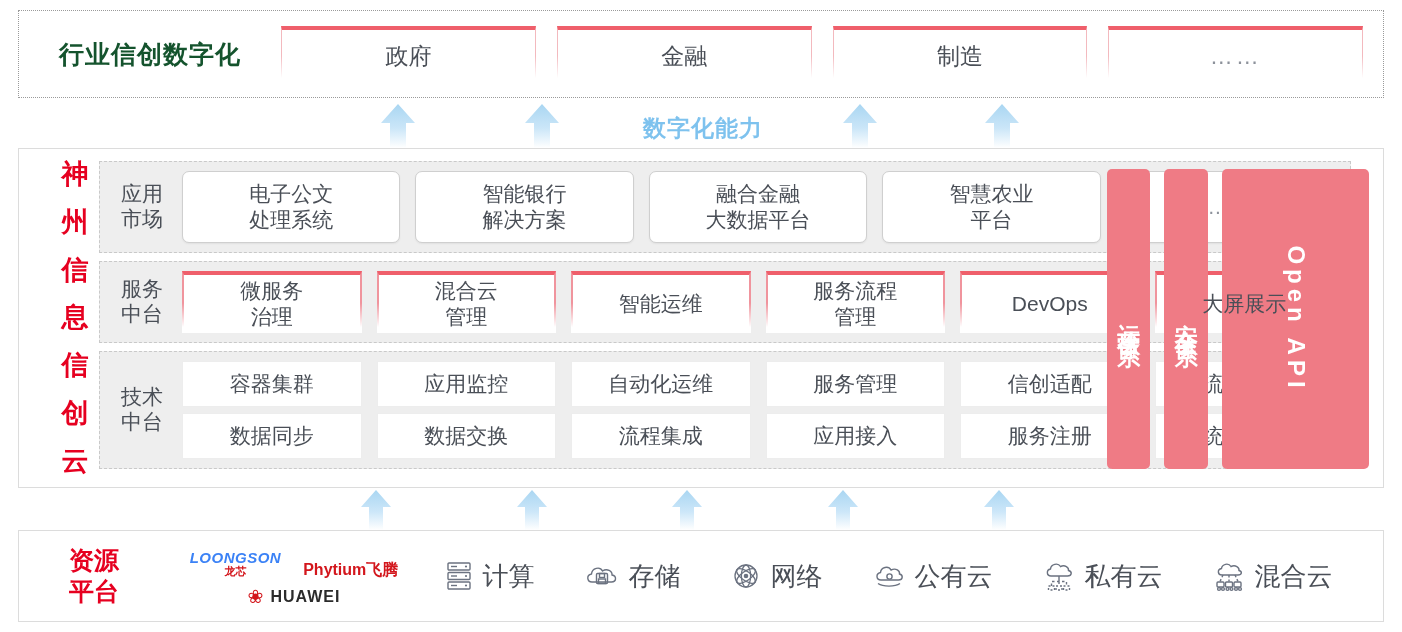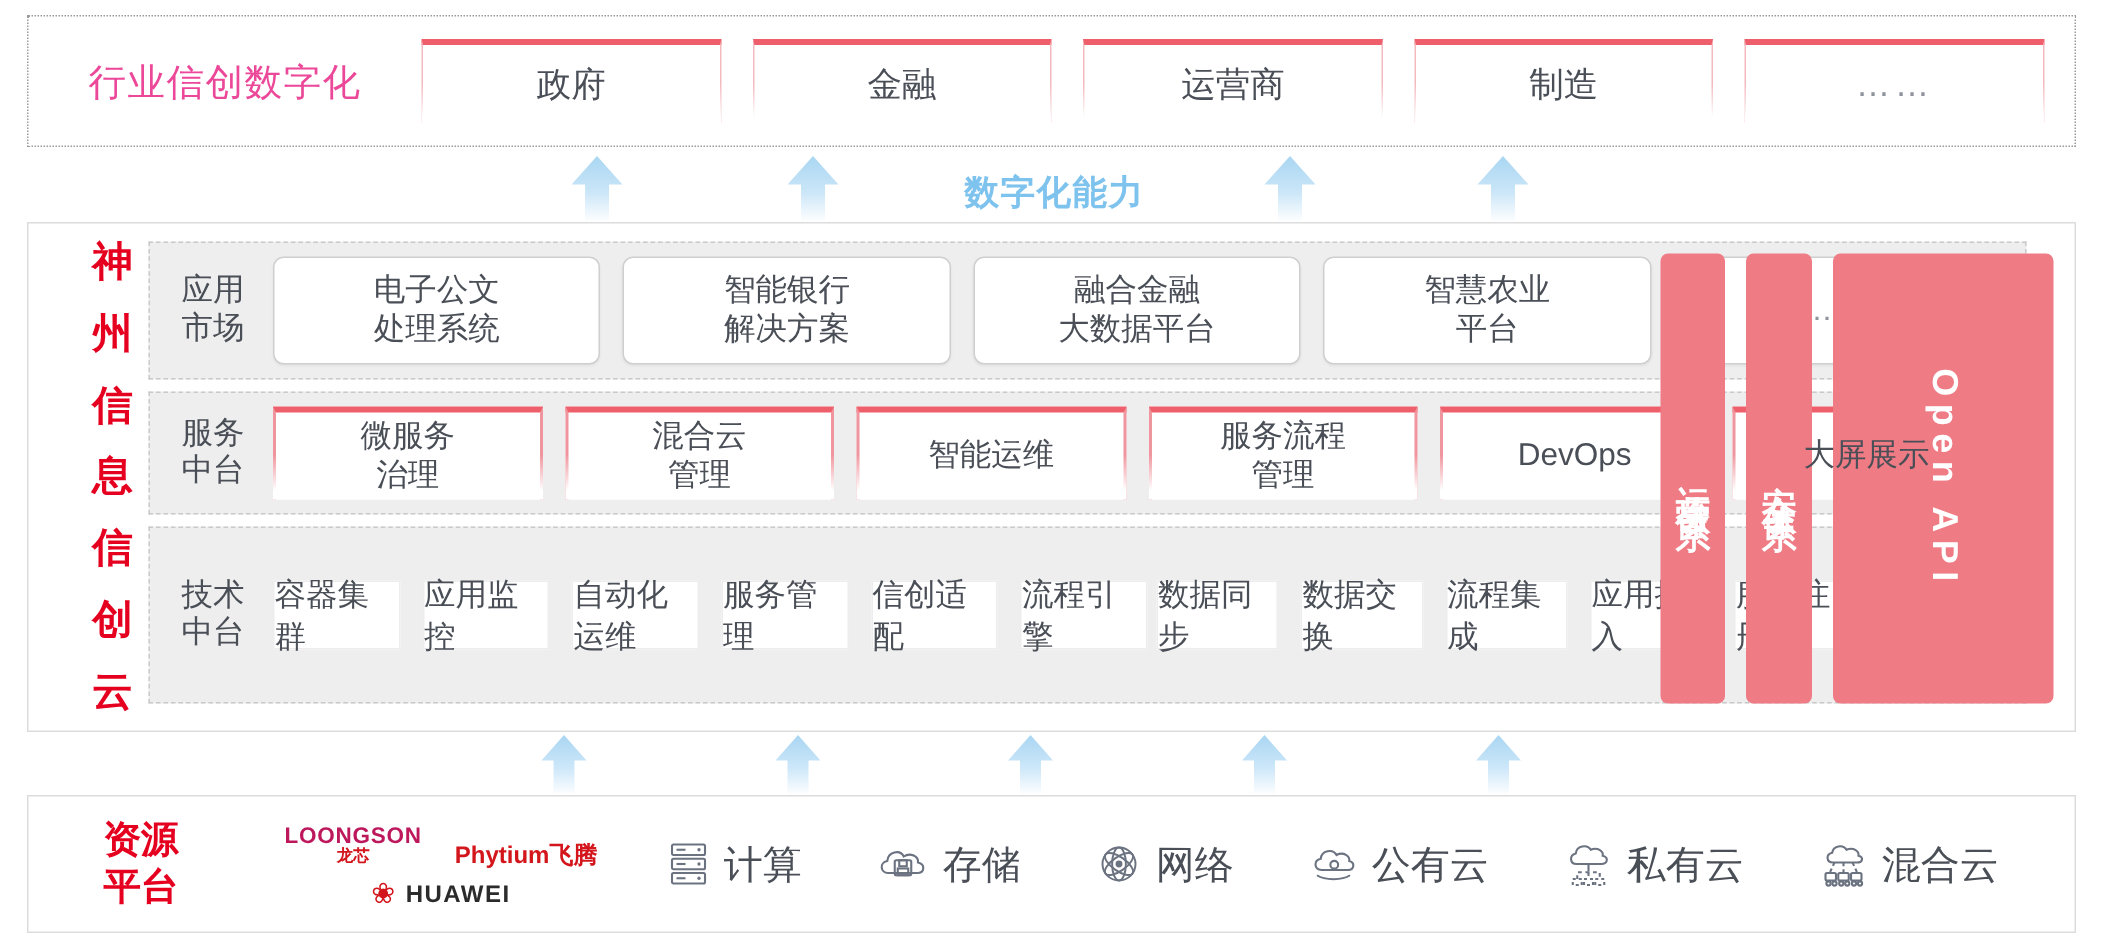--- a/index.html
+++ b/index.html
@@ -13,21 +13,21 @@
   
   #industry-strip{
     position:absolute;left:18px;top:10px;width:1366px;height:88px;
     border:1px dotted #9a9a9a;
     box-sizing:border-box;
     display:flex;align-items:center;
   }
   #industry-title{
     width:262px;flex:0 0 262px;
     text-align:center;
-    color:#ec4899;font-weight:normal;font-size:25px;
+    color:#14532d;font-weight:bold;font-size:25px;
     letter-spacing:1px;
   }
   #industry-boxes{
     flex:1;display:flex;align-items:center;gap:21px;padding-right:20px;
   }
   .ind-box{
     flex:1;height:56px;
     display:flex;align-items:center;justify-content:center;
     font-size:23px;color:#4a4f57;
     background:#ffffff;
@@ -86,21 +86,21 @@
   .row-app{height:92px;}
   .row-svc{height:82px;}
   .row-tec{height:118px;}
 
   .row-label{
     flex:0 0 72px;width:72px;text-align:center;
     font-size:21px;font-weight:normal;color:#4a4f57;line-height:1.18;
     margin-left:6px;
   }
   .row-cells{flex:1;display:flex;align-items:center;gap:15px;padding:0 16px 0 4px;}
-  .row-cells.two-line{flex-direction:row;gap:6px;align-items:stretch;}
+  .row-cells.two-line{flex-direction:column;gap:6px;align-items:stretch;}
   .cell-line{display:flex;gap:15px;align-items:center;}
 
   
   .app-cell{
     flex:1;height:70px;background:#ffffff;
     border:1px solid #cfcfcf;border-radius:7px;
     display:flex;align-items:center;justify-content:center;text-align:center;
     font-size:21px;color:#4a4f57;line-height:1.22;
     box-shadow:0 1px 2px rgba(0,0,0,.06);
   }
@@ -155,21 +155,21 @@
   #resource-title{
     flex:0 0 150px;text-align:center;
     color:#e60020;font-weight:bold;font-size:25px;line-height:1.25;
   }
   #vendor-logos{
     flex:0 0 250px;display:flex;flex-direction:column;align-items:center;gap:6px;
   }
   .logo-row{display:flex;align-items:center;gap:22px;}
   .logo-loongson{display:flex;flex-direction:column;align-items:center;line-height:1;}
   .logo-loongson .ls-top{
-    color:#be185d;font-weight:bold;font-size:15px;letter-spacing:.5px;
+    color:#3b82f6;font-weight:bold;font-style:italic;font-size:15px;letter-spacing:.5px;
   }
   .logo-loongson .ls-bot{color:#d3161c;font-size:11px;font-weight:bold;margin-top:1px;}
   .logo-phytium{color:#d3161c;font-weight:bold;font-size:16px;margin-top:14px;}
   .logo-huawei{display:flex;align-items:center;gap:7px;}
   .logo-huawei .hw-mark{font-size:19px;color:#d3161c;line-height:1;}
   .logo-huawei .hw-text{color:#2b2b2b;font-weight:bold;font-size:16px;letter-spacing:1px;}
 
   #res-items{flex:1;display:flex;align-items:center;justify-content:space-around;padding:0 26px 0 0;}
   .res-item{display:flex;align-items:center;gap:9px;font-size:26px;color:#4a4f57;}
   .res-item svg{display:block;}
@@ -178,23 +178,20 @@
 <body>
 
 <div id="industry-strip">
   <div id="industry-title">行业信创数字化</div>
   <div id="industry-boxes">
     <div class="ind-box">
       <span class="ind-label">政府</span>
     </div>
     <div class="ind-box">
       <span class="ind-label">金融</span>
-    </div>
-    <div class="ind-box">
-      <span class="ind-label">运营商</span>
     </div>
     <div class="ind-box">
       <span class="ind-label">制造</span>
     </div>
     <div class="ind-box">
       <span class="ind-label dots">……</span>
     </div>
   </div>
 </div>
 

